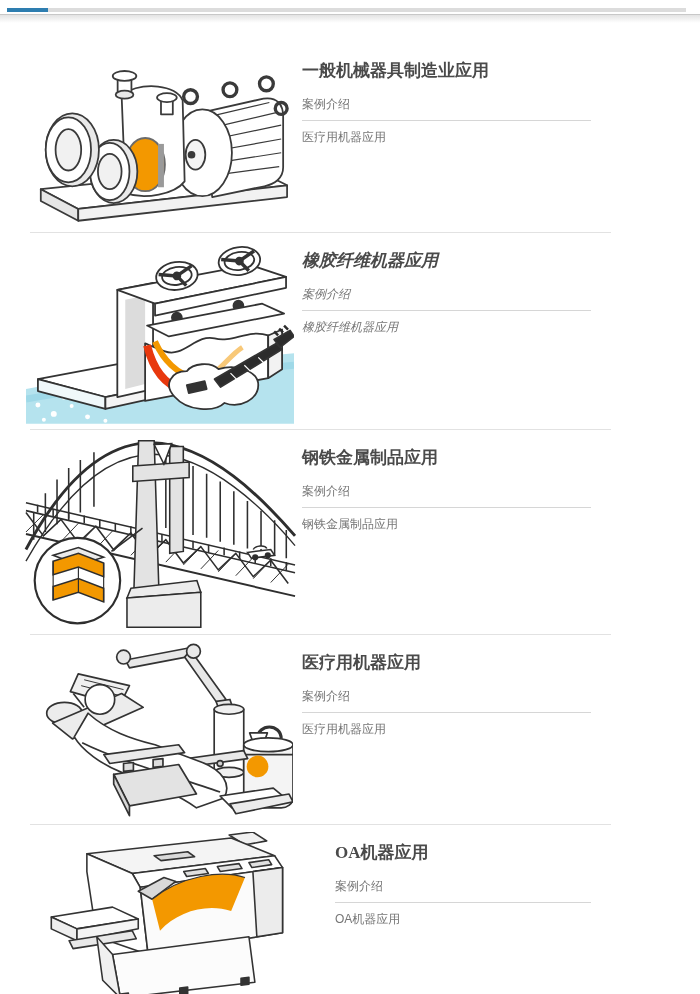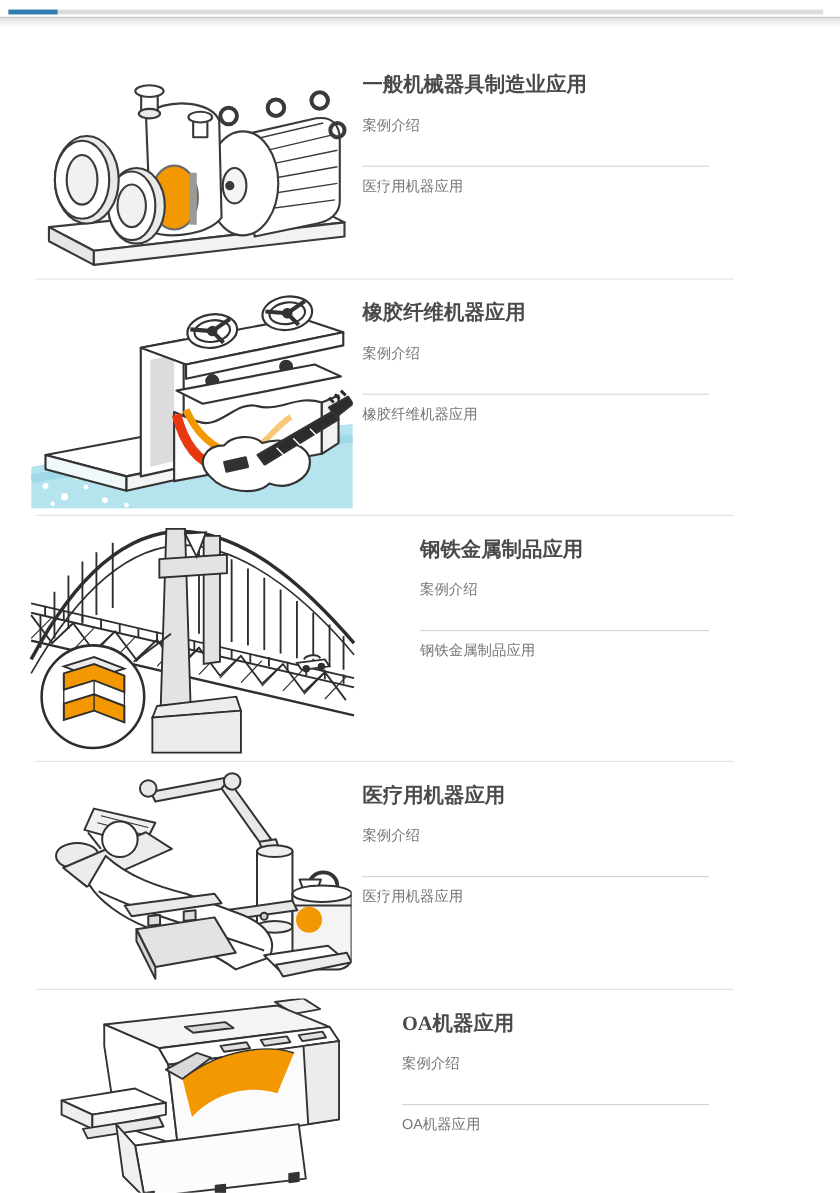--- a/index.html
+++ b/index.html
@@ -28,22 +28,22 @@
     background:linear-gradient(#e3e3e3, rgba(255,255,255,0));
   }
   .content {
     position:absolute; top:15px; left:0; width:616px;margin-top:28px;
   }
   .section {
     display:flex;
     align-items:stretch;
   }
   .section.s1 { height:189px; }
-  .section.s2 { height:196px; }
-  .section.s3 { height:204px;gap:48px; }
+  .section.s2 { height:196px;font-style:italic; }
+  .section.s3 { height:204px; }
   .section.s4 { height:189px; }
   .section.s5 { height:181px;gap:33px; }
   .divider {
     border-top:1px solid #e2e2e2;
     margin:0 5px 0 30px;
     height:0;
   }
   .illus {
     flex:0 0 272px;
     margin-left:24px;
@@ -60,21 +60,21 @@
     font-family:"Liberation Serif", serif;
     font-weight:bold;
     font-size:17px;
     color:#4a4a4a;
     margin:0 0 14px 0;
     cursor:pointer;
   }
   .case-label {
     font-size:12px;
     color:#767676;
-    padding-bottom:25px;
+    padding-bottom:7px;
     border-bottom:1px solid #d6d6d6;
     margin-bottom:8px;
   }
   .desc {
     font-size:12px;
     color:#767676;
     cursor:pointer;
   }
   svg { display:block; }
 </style>

